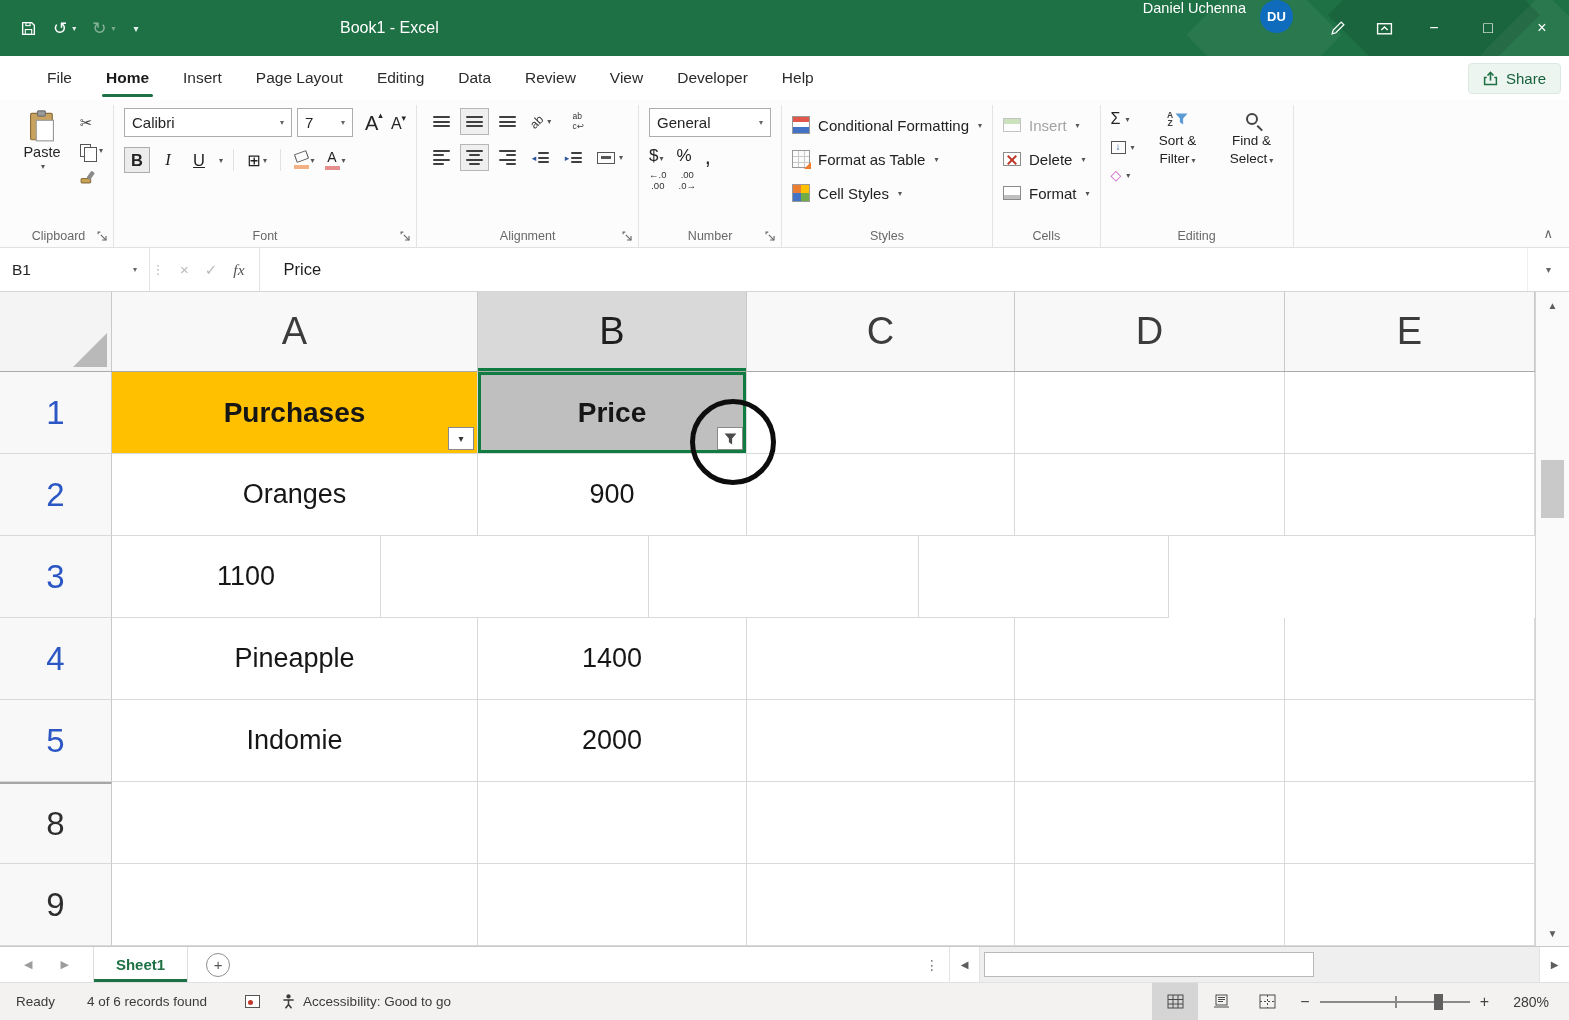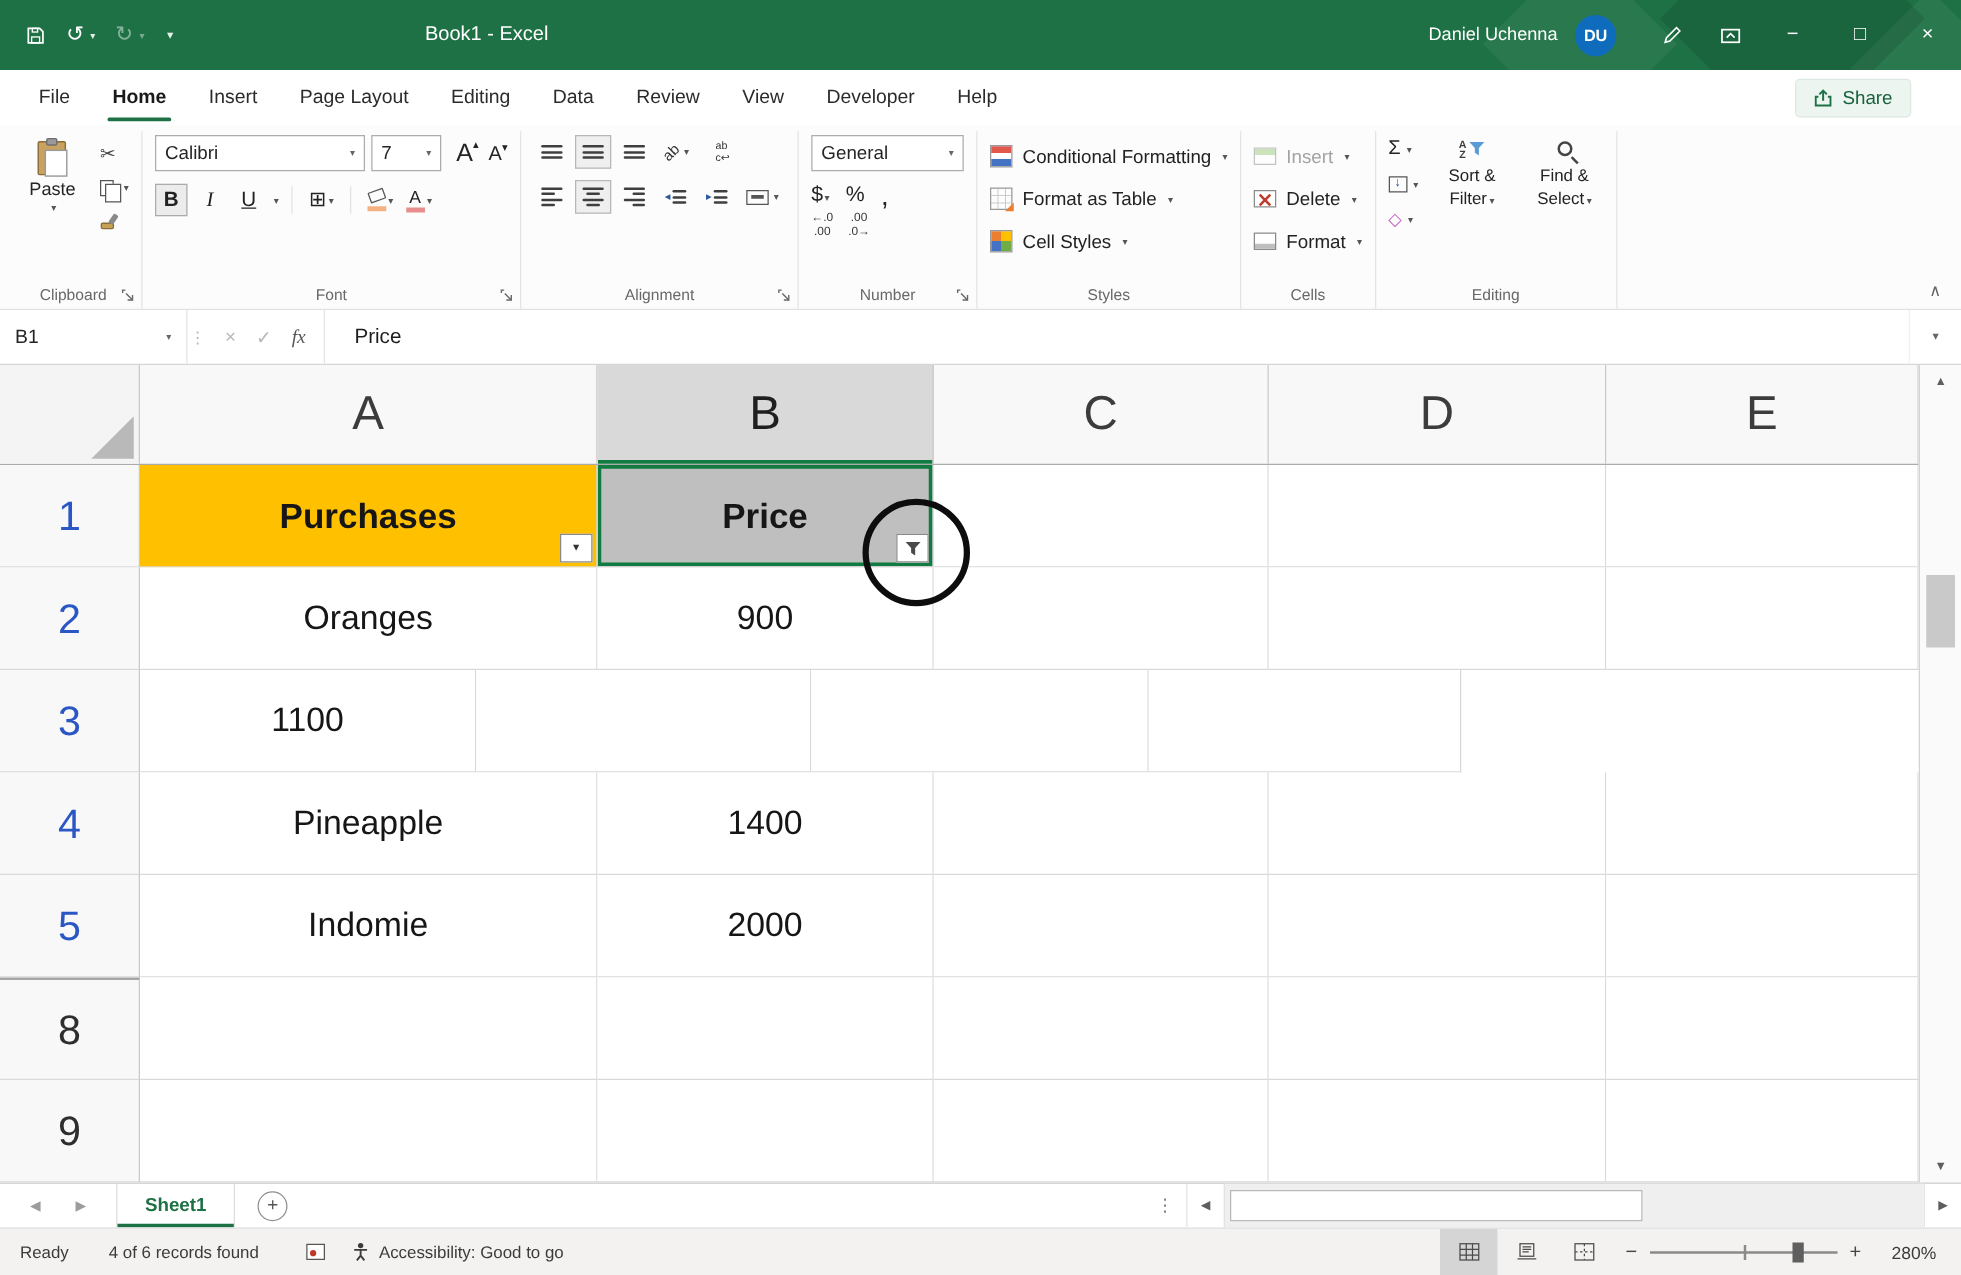--- a/index.html
+++ b/index.html
@@ -16,32 +16,32 @@
   .deco.d3{width:90px;height:90px;right:-20px;top:10px}
   .qat{display:flex;align-items:center;gap:16px;padding-left:20px;z-index:2}
   .qbtn{display:flex;align-items:center;gap:3px;font-size:17px;color:#fff;cursor:default}
   .qbtn .dd{color:#E6F0EA}
   .qbtn.dim{opacity:.45}
   .tb-title{position:absolute;left:340px;top:0;height:56px;display:flex;align-items:center;font-size:16px;z-index:2}
   .search{position:absolute;left:50%;transform:translateX(-50%);top:11px;width:422px;height:34px;background:#93B7A4;border-radius:3px;display:flex;align-items:center;padding-left:60px;font-size:14.5px;color:#14331F;z-index:2;overflow:hidden}
   .search::after{content:"";position:absolute;right:0;top:0;bottom:0;width:92px;background:rgba(23,74,48,.38)}
   .magnifier{position:absolute;left:34px;top:9px;width:11px;height:11px;border:2px solid #1C4530;border-radius:50%}
   .magnifier::after{content:"";position:absolute;left:9px;top:10px;width:7px;height:2px;background:#1C4530;transform:rotate(45deg);transform-origin:left top}
-  .tb-right{margin-left:auto;display:flex;align-items:center;height:100%;z-index:2}
+  .tb-right{margin-left:auto;display:flex;align-items:flex-start;height:100%;z-index:2}
   .username{font-size:14.5px;margin-right:14px}
   .avatar{width:33px;height:33px;border-radius:50%;background:#0F6CBD;color:#fff;display:flex;align-items:center;justify-content:center;font-size:13px;font-weight:bold;margin-right:22px}
   .tbicon{width:46px;height:100%;display:flex;align-items:center;justify-content:center}
   .winbtn{width:54px;height:100%;display:flex;align-items:center;justify-content:center;font-size:16px}
 
   
-  .tabrow{position:absolute;top:56px;left:0;right:0;height:44px;background:#fff;display:flex;align-items:center;padding-left:14px}
+  .tabrow{position:absolute;top:56px;left:0;right:0;height:44px;background:#fff;display:flex;align-items:center;padding-left:30px}
   .rtab{padding:0 17px;height:100%;display:flex;align-items:center;font-size:15.5px;color:#2b2b2b;position:relative;cursor:default}
   .rtab.active{font-weight:700;color:#1a1a1a}
   .rtab.active::after{content:"";position:absolute;left:13px;right:13px;bottom:3px;height:3px;background:#1E7145;border-radius:2px}
-  .sharebtn{margin-left:auto;margin-right:40px;display:flex;align-items:center;gap:8px;font-size:15px;color:#17613B;background:#EDF5F0;border:1px solid #DCE9E1;border-radius:4px;padding:6px 14px}
+  .sharebtn{margin-left:auto;margin-right:8px;display:flex;align-items:center;gap:8px;font-size:15px;color:#17613B;background:#EDF5F0;border:1px solid #DCE9E1;border-radius:4px;padding:6px 14px}
 
   
   .ribbon{position:absolute;top:100px;left:0;right:0;height:148px;background:#FCFCFC;border-bottom:1px solid #E1E1E1;display:flex;padding:5px 0 0 4px}
   .rgroup{position:relative;border-right:1px solid #E4E4E4;padding:3px 10px 24px 10px;flex:none}
   .glabel{position:absolute;left:0;right:0;bottom:4px;text-align:center;font-size:12.5px;color:#686868}
   .launcher{position:absolute;right:5px;bottom:5px}
   
   .clipwrap{display:flex;gap:10px}
   .pastebtn{display:flex;flex-direction:column;align-items:center;width:56px;padding-top:2px;font-size:14.5px;gap:2px}
   .clipmini{display:flex;flex-direction:column;gap:9px;margin-top:6px}

